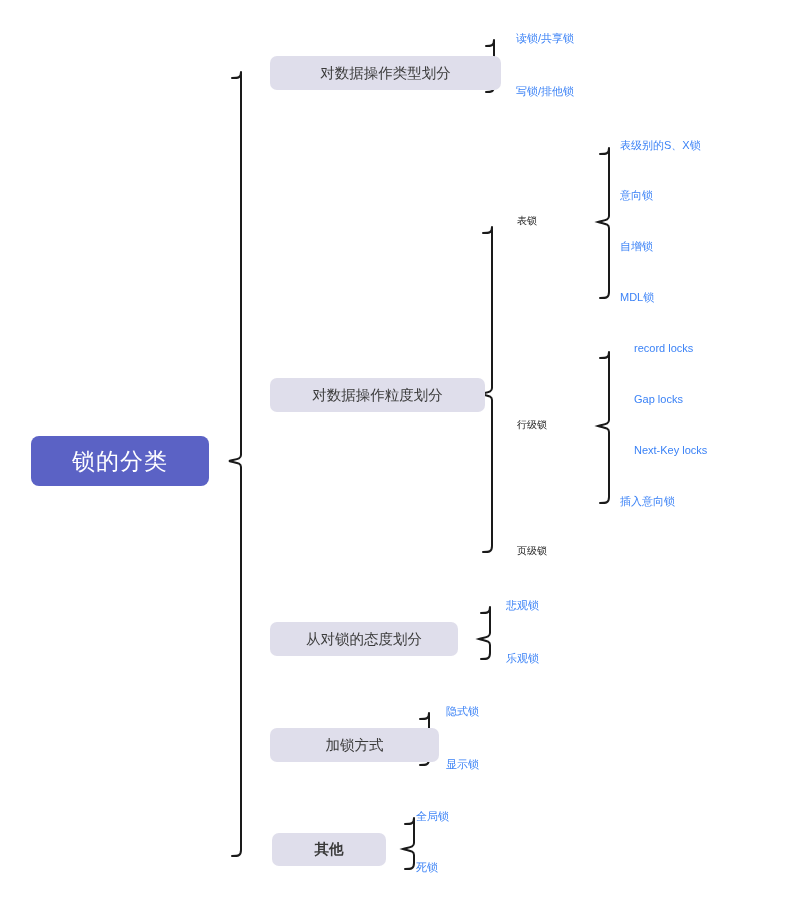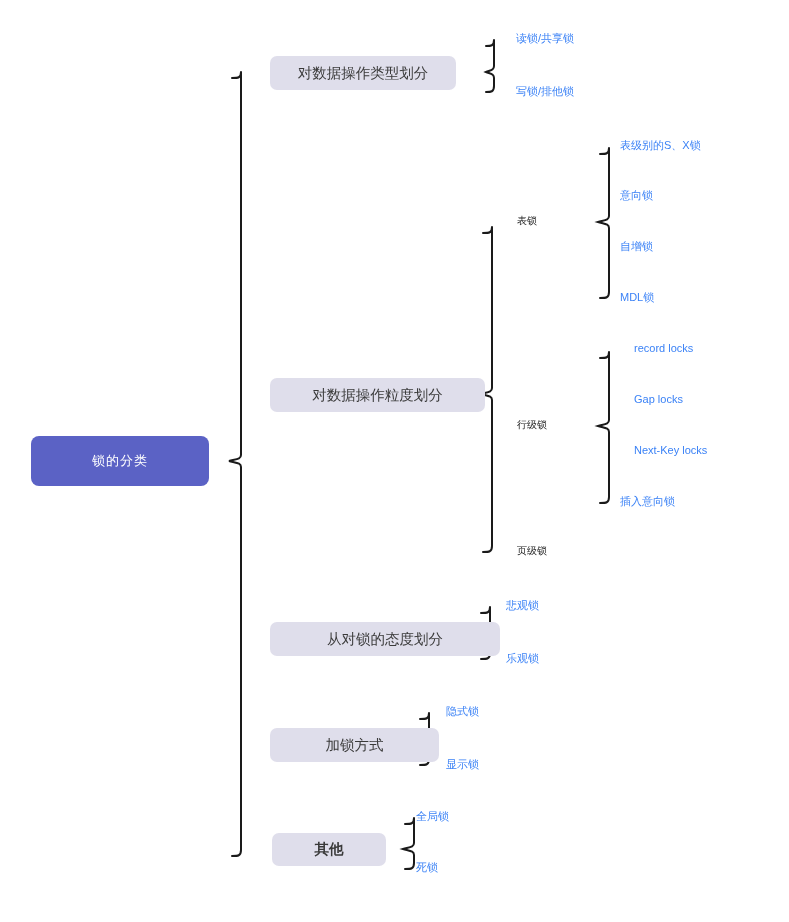--- a/index.html
+++ b/index.html
@@ -34,21 +34,21 @@
     box-sizing: border-box;
     display: flex;
     align-items: center;
     justify-content: center;
     white-space: nowrap;
   }
   .root-node {
     background: #5b62c5;
     color: #ffffff;
     border-radius: 8px;
-    font-size: 13px;
+    font-size: 23px;
     letter-spacing: 1px;
   }
   .branch-node {
     background: #dfdeeb;
     color: #3a3a3a;
     border-radius: 7px;
     font-size: 14.5px;
   }
   .leaf-node {
     position: absolute;
@@ -95,21 +95,21 @@
       <path d="M 429 713 C 429 719 426 719 420 719 M 429 713 L 429 739 C 429 743 425 743 418 745 C 425 747 429 747 429 751 L 429 759 C 429 765 426 765 420 765"></path>
 
       <path d="M 414 818 C 414 824 411 824 405 824 M 414 818 L 414 843 C 414 847 410 847 403 849 C 410 851 414 851 414 855 L 414 863 C 414 869 411 869 405 869"></path>
     </g>
   </svg>
 
   <div class="node root-node" style="left:31px; top:436px; width:178px; height:50px;">
     <span>锁的分类</span>
   </div>
 
-  <div class="node branch-node" style="left:270px; top:56px; width:186px; height:34px;">
+  <div class="node branch-node" style="left:270px; top:56px; width:231px; height:34px;">
     <span>对数据操作类型划分</span>
   </div>
   <div class="leaf-node" style="left:516px; top:33px;">读锁/共享锁</div>
   <div class="leaf-node" style="left:516px; top:86px;">写锁/排他锁</div>
 
   <div class="node branch-node" style="left:270px; top:378px; width:215px; height:34px;">
     <span>对数据操作粒度划分</span>
   </div>
 
   <div class="mid-node" style="left:517px; top:216px;">表锁</div>
@@ -119,21 +119,21 @@
   <div class="leaf-node" style="left:620px; top:140px;">表级别的S、X锁</div>
   <div class="leaf-node" style="left:620px; top:190px;">意向锁</div>
   <div class="leaf-node" style="left:620px; top:241px;">自增锁</div>
   <div class="leaf-node" style="left:620px; top:292px;">MDL锁</div>
 
   <div class="leaf-node" style="left:634px; top:343px;">record locks</div>
   <div class="leaf-node" style="left:634px; top:394px;">Gap locks</div>
   <div class="leaf-node" style="left:634px; top:445px;">Next-Key locks</div>
   <div class="leaf-node" style="left:620px; top:496px;">插入意向锁</div>
 
-  <div class="node branch-node" style="left:270px; top:622px; width:230px; height:34px;">
+  <div class="node branch-node" style="left:270px; top:622px; width:188px; height:34px;">
     <span>从对锁的态度划分</span>
   </div>
   <div class="leaf-node" style="left:506px; top:600px;">悲观锁</div>
   <div class="leaf-node" style="left:506px; top:653px;">乐观锁</div>
 
   <div class="node branch-node" style="left:270px; top:728px; width:169px; height:34px;">
     <span>加锁方式</span>
   </div>
   <div class="leaf-node" style="left:446px; top:706px;">隐式锁</div>
   <div class="leaf-node" style="left:446px; top:759px;">显示锁</div>

